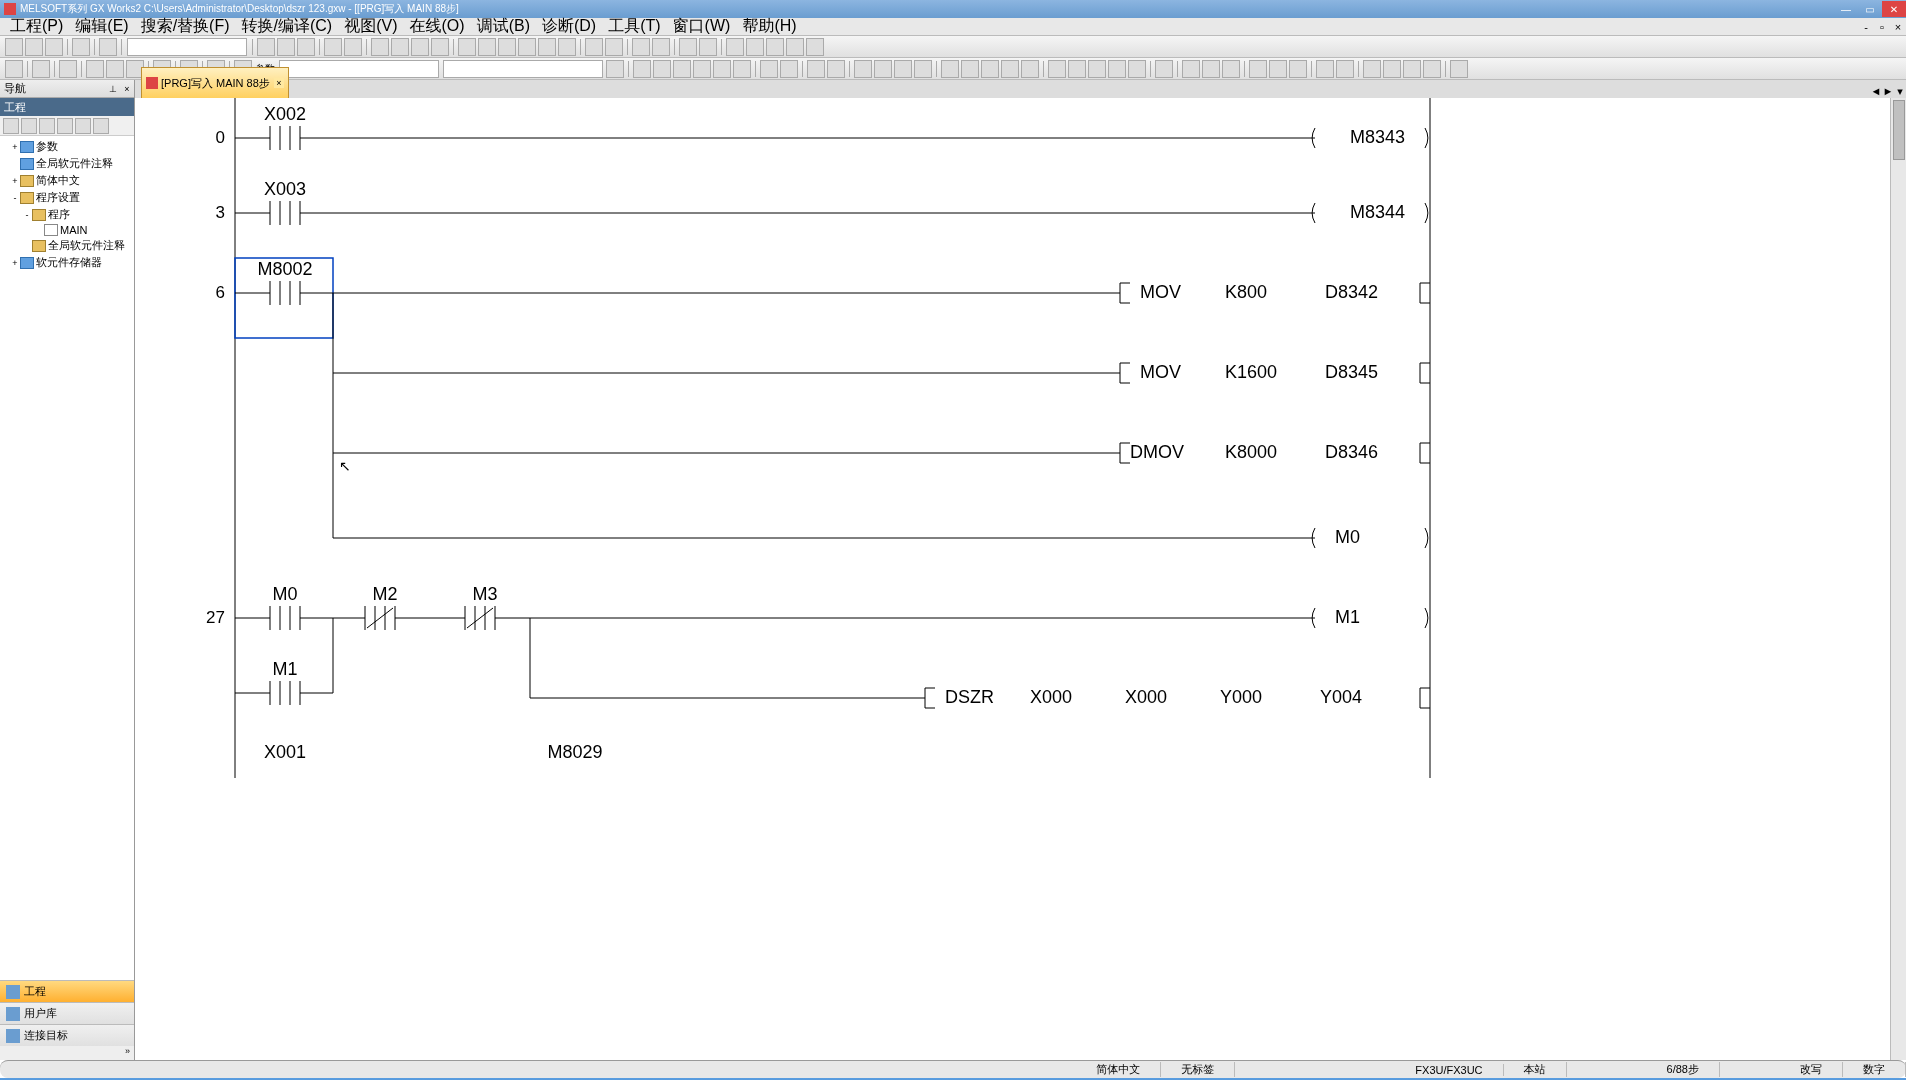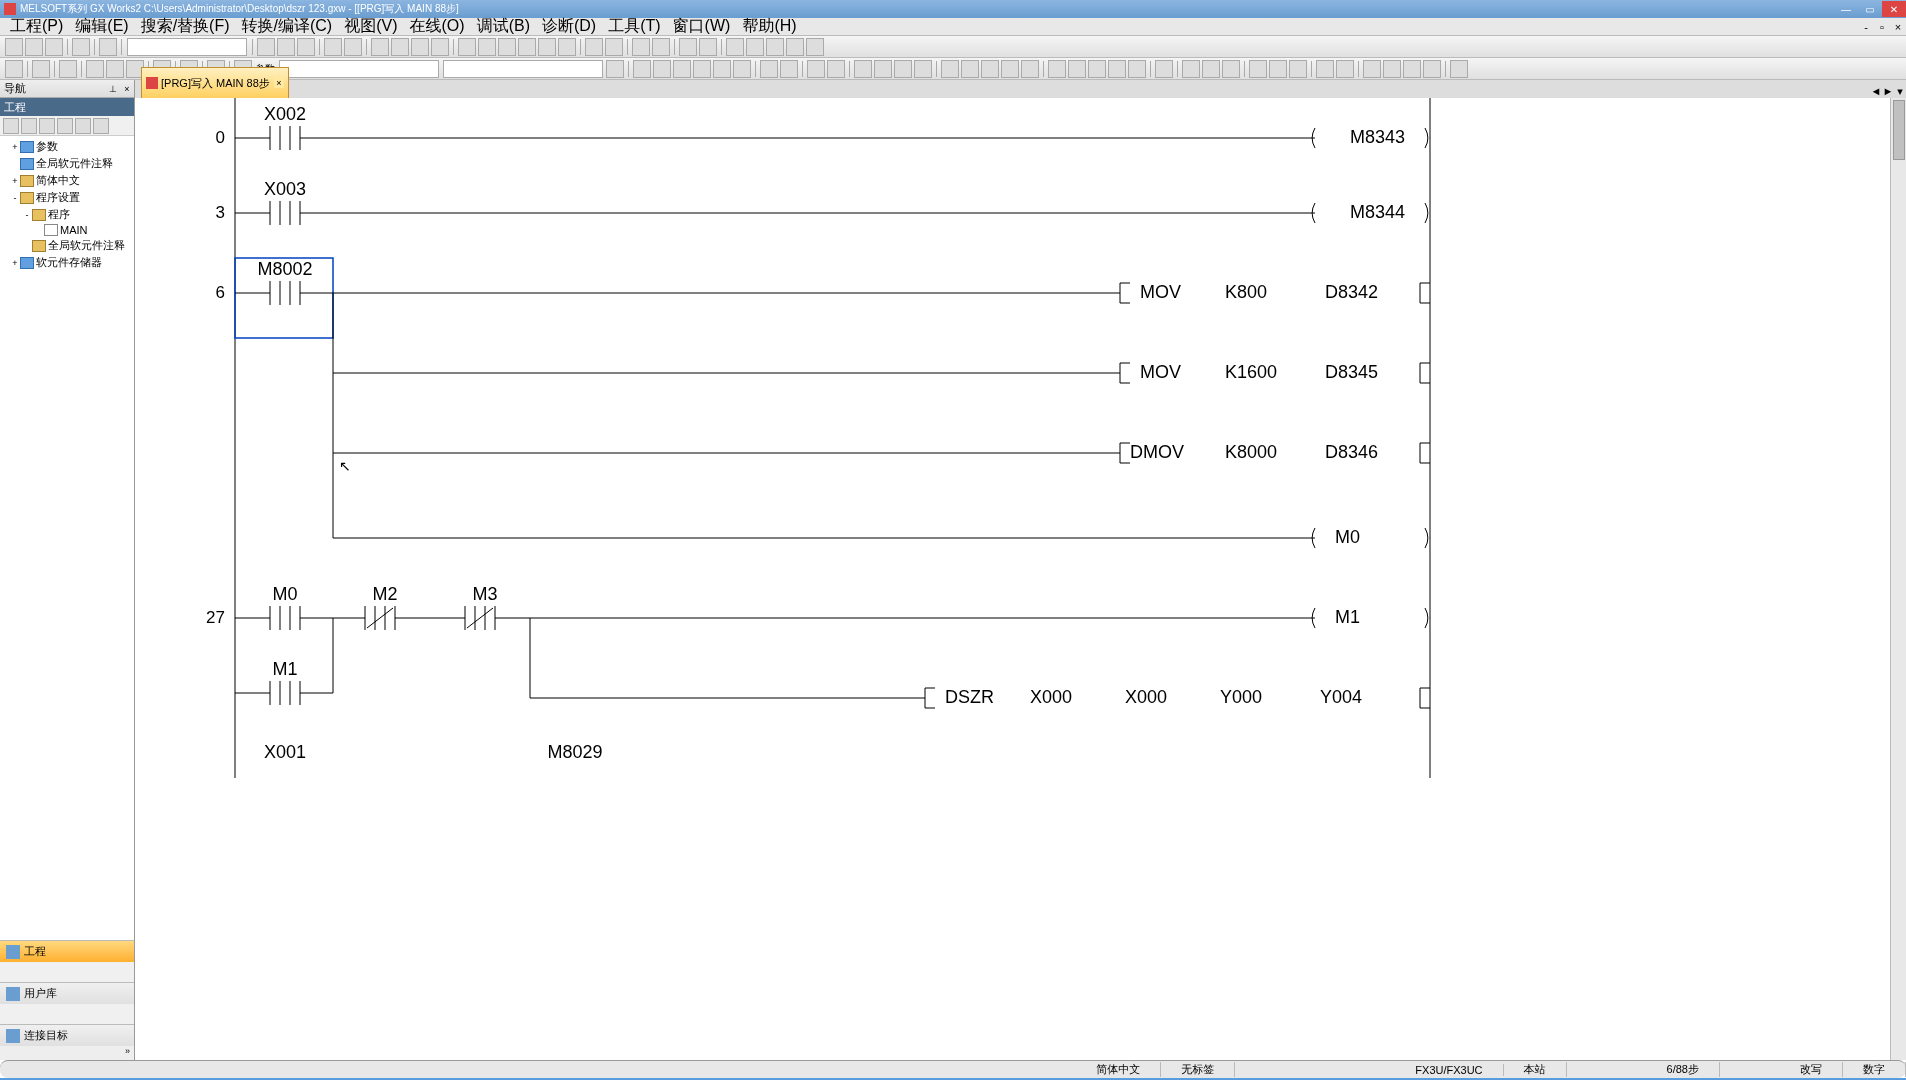--- a/index.html
+++ b/index.html
@@ -44,21 +44,21 @@
 .tree .node .nicon { width: 14px; height: 12px; margin-right: 2px; }
 .tree .node .nicon.folder { background: #e8c060; border: 1px solid #a08030; }
 .tree .node .nicon.db { background: #60a0e0; border: 1px solid #3070b0; }
 .tree .node .nicon.doc { background: #fff; border: 1px solid #888; }
 .tree .d1 { padding-left: 8px; }
 .tree .d2 { padding-left: 20px; }
 .tree .d3 { padding-left: 32px; }
 .navbottom { }
 .navbottom .btab { height: 22px; display: flex; align-items: center; padding-left: 6px; border-top: 1px solid #bbb; font-size: 11px; }
 .navbottom .btab.active { background: linear-gradient(to bottom, #ffd980, #ffb030); }
-.navbottom .btab:not(.active) { background: linear-gradient(to bottom, #f0f0f0, #e0e0e0); margin-top: 20px; }
+.navbottom .btab:not(.active) { background: linear-gradient(to bottom, #f0f0f0, #e0e0e0); }
 .navbottom .bicon { width: 14px; height: 14px; background: #6a9dd0; margin-right: 4px; }
 .navbottom .mini { height: 14px; text-align: right; padding-right: 4px; font-size: 9px; background: #eee; }
 
 
 .editor { flex: 1; display: flex; flex-direction: column; }
 .tabbar { height: 18px; background: #ddd; display: flex; align-items: flex-end; }
 .tabbar .tab { height: 31px; background: linear-gradient(to bottom, #fff0c0, #ffd060); border: 1px solid #c09030; border-bottom: none; padding: 0 4px; display: flex; align-items: center; font-size: 11px; margin-left: 6px; }
 .tabbar .tab .ticon { width: 12px; height: 12px; background: #d44; margin-right: 3px; }
 .tabbar .tab .tx { width: 10px; text-align: center; margin-left: 4px; font-size: 9px; background: #ffe8a0; }
 .tabbar .tnav { margin-left: auto; display: flex; font-size: 9px; }

